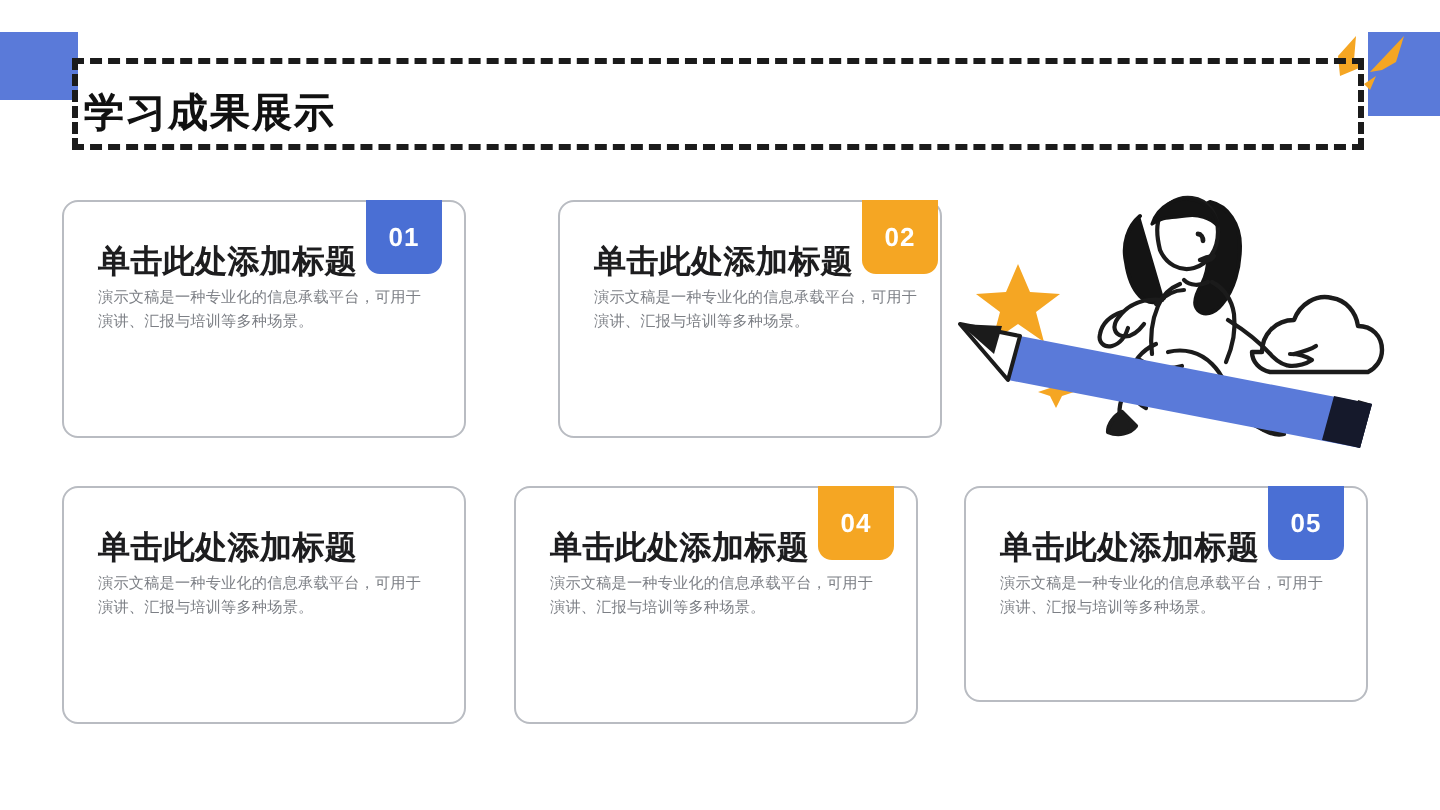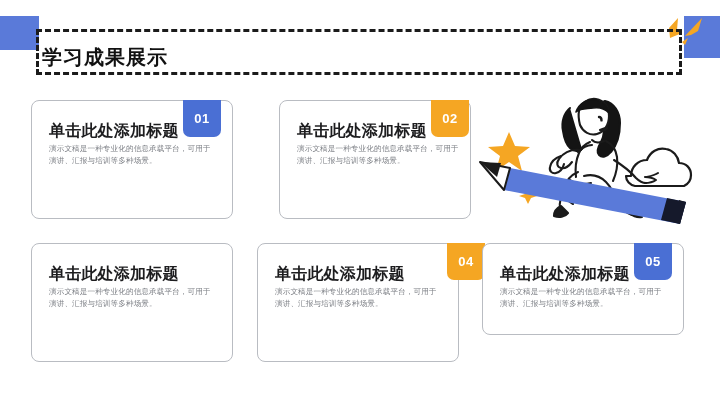--- a/index.html
+++ b/index.html
@@ -146,26 +146,26 @@
     <div class="card-title">单击此处添加标题</div>
     <div class="card-body">演示文稿是一种专业化的信息承载平台，可用于演讲、汇报与培训等多种场景。</div>
   </div>
 
   <div class="card" style="left:31px; top:227px; width:202px; height:119px;">
     <div class="card-title">单击此处添加标题</div>
     <div class="card-body">演示文稿是一种专业化的信息承载平台，可用于演讲、汇报与培训等多种场景。</div>
   </div>
 
   <div class="card" style="left:257px; top:227px; width:202px; height:119px;">
-    <div class="badge orange" style="left:151px;margin-left:38px;">04</div>
-    <div class="card-title">单击此处添加标题</div>
-    <div class="card-body">演示文稿是一种专业化的信息承载平台，可用于演讲、汇报与培训等多种场景。</div>
-  </div>
-
-  <div class="card" style="left:482px; top:227px; width:202px; height:92px;">
+    <div class="badge orange" style="left:151px;">04</div>
+    <div class="card-title">单击此处添加标题</div>
+    <div class="card-body">演示文稿是一种专业化的信息承载平台，可用于演讲、汇报与培训等多种场景。</div>
+  </div>
+
+  <div class="card" style="left:482px; top:227px; width:202px; height:108px;">
     <div class="badge blue" style="left:151px;">05</div>
     <div class="card-title">单击此处添加标题</div>
     <div class="card-body">演示文稿是一种专业化的信息承载平台，可用于演讲、汇报与培训等多种场景。</div>
   </div>
 
   <svg id="illustration" viewBox="0 0 248 140">
 
     <g>
       <polygon points="43,48 49,62 64,63 52,72 56,87 43,78 30,87 34,72 22,63 37,62" fill="#f5a623"></polygon>
     </g>

